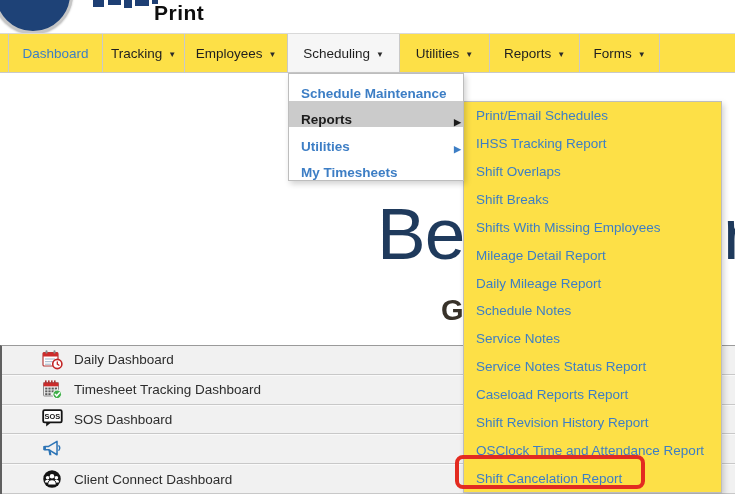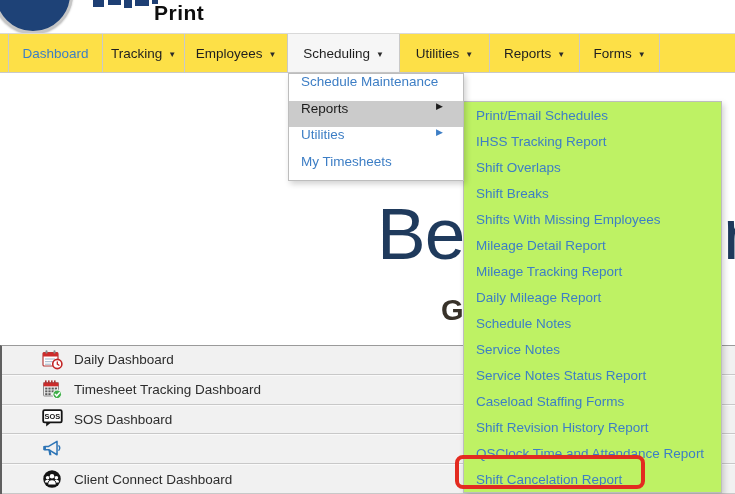--- a/index.html
+++ b/index.html
@@ -76,31 +76,31 @@
   .dash-row .lbl { font-size:13.5px; color:#2d2d2d; }
   .dash-icon { width:21px; height:21px; flex:0 0 21px; display:flex;margin-left:18px; }
 
   
   .dropdown {
     position:absolute; left:288px; top:73px; width:176px; height:108px;
     background:#fff; border:1px solid #bdbdbd; box-shadow:2px 3px 6px rgba(0,0,0,.18);
     z-index:20; display:flex; flex-direction:column;
   }
   .dd-item {
-    flex:1; display:flex; align-items:flex-start; padding:0 20px 0 12px;
-    font-size:13.5px; color:#3d7ec5; cursor:pointer; position:relative;
+    flex:1; display:flex; align-items:flex-end; padding:0 2px 0 12px;
+    font-size:13.5px; color:#3d7ec5; cursor:pointer; position:relative;font-weight:bold;
   }
   .dd-item.hi { background:#cbcbcb; color:#1c1c1c; }
   .dd-arrow { margin-left:auto; font-size:9px; color:#3d7ec5; }
   .dd-item.hi .dd-arrow { color:#1c1c1c; }
 
   
   .submenu {
     position:absolute; left:463px; top:101px; width:259px; height:392px;
-    background:#bef264; border:1px solid #bdbdbd; box-shadow:2px 3px 6px rgba(0,0,0,.18);
+    background:#fde047; border:1px solid #bdbdbd; box-shadow:2px 3px 6px rgba(0,0,0,.18);
     z-index:19; display:flex; flex-direction:column;
   }
   .sm-item {
     flex:1; display:flex; align-items:center; padding-left:12px;
     font-size:13.5px; color:#3d7ec5; cursor:pointer; white-space:nowrap;
   }
 
   
   .red-box {
     position:absolute; left:455px; top:455px; width:190px; height:34px;
@@ -276,36 +276,33 @@
     <div class="sm-item">
         <span>Shift Breaks</span>
       </div>
     <div class="sm-item">
         <span>Shifts With Missing Employees</span>
       </div>
     <div class="sm-item">
         <span>Mileage Detail Report</span>
       </div>
     <div class="sm-item">
-        <span>Mileage Tracking Report</span>
-      </div>
-    <div class="sm-item">
         <span>Daily Mileage Report</span>
       </div>
     <div class="sm-item">
         <span>Schedule Notes</span>
       </div>
     <div class="sm-item">
         <span>Service Notes</span>
       </div>
     <div class="sm-item">
         <span>Service Notes Status Report</span>
       </div>
     <div class="sm-item">
-        <span>Caseload Staffing Forms</span>
+        <span>Caseload Reports Report</span>
       </div>
     <div class="sm-item">
         <span>Shift Revision History Report</span>
       </div>
     <div class="sm-item">
         <span>QSClock Time and Attendance Report</span>
       </div>
     <div class="sm-item">
         <span>Shift Cancelation Report</span>
       </div>

